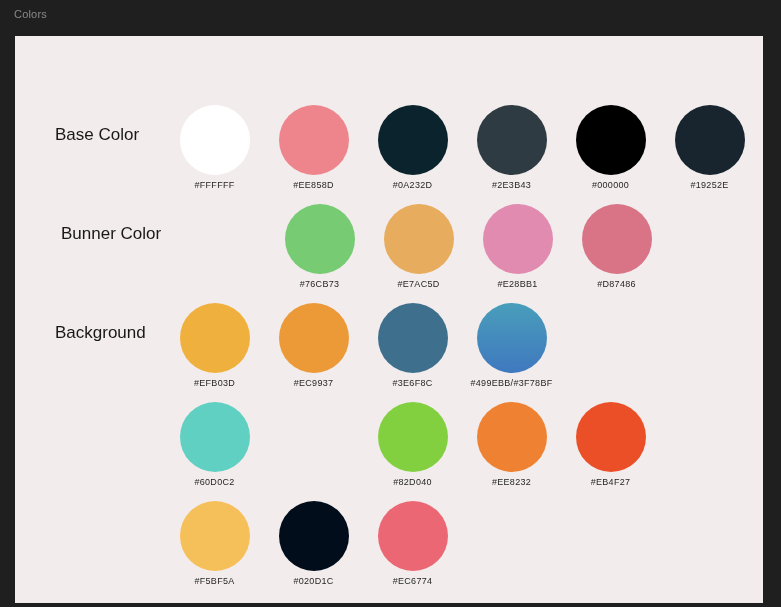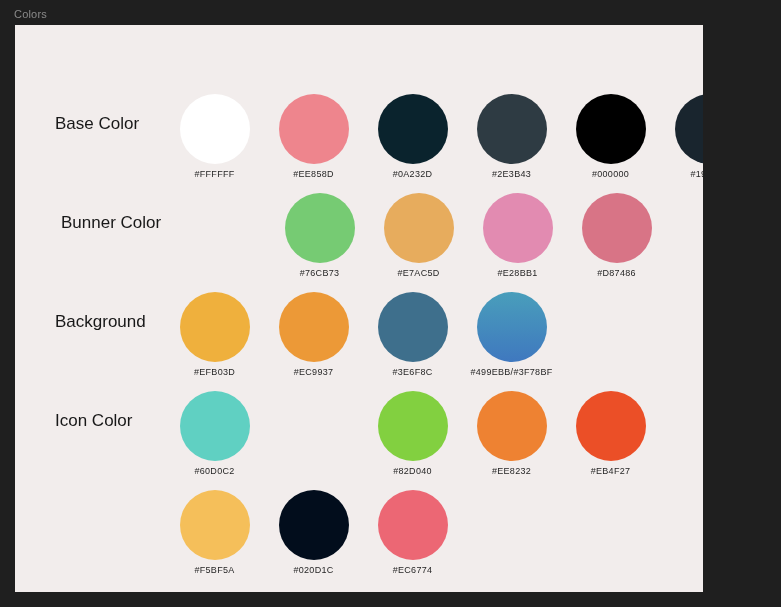--- a/index.html
+++ b/index.html
@@ -25,22 +25,22 @@
     color: #8a8a8a;
     letter-spacing: .2px;
     font-family: "Liberation Sans", sans-serif;
     white-space: nowrap;
     text-align: right;
   }
 
   #canvas-panel {
     position: absolute;
     left: 15px;
-    top: 25px;
-    width: 688px;
+    top: 36px;
+    width: 748px;
     height: 567px;
     background: #f2edec;
     overflow: hidden;
   }
 
   .palette-grid {
     position: absolute;
     left: 0;
     top: 0;
     width: 748px;
@@ -167,21 +167,20 @@
         <div class="swatch-cell" style="left: 348px;">
           <div class="swatch-dot" style="background: rgb(62, 111, 140);"></div>
           <div class="swatch-hex">#3E6F8C</div>
         </div>
         <div class="swatch-cell" style="left: 447px;">
           <div class="swatch-dot" style="background: linear-gradient(rgb(73, 158, 187) 0%, rgb(63, 120, 191) 100%);"></div>
           <div class="swatch-hex wide">#499EBB/#3F78BF</div>
         </div>
       </div>
       <div class="palette-row" style="top: 357px;">
-        <div class="row-label">Icon Color</div>
         <div class="swatch-cell" style="left: 150px;">
           <div class="swatch-dot" style="background: rgb(96, 208, 194);"></div>
           <div class="swatch-hex">#60D0C2</div>
         </div>
         <div class="swatch-cell" style="left: 348px;">
           <div class="swatch-dot" style="background: rgb(130, 208, 64);"></div>
           <div class="swatch-hex">#82D040</div>
         </div>
         <div class="swatch-cell" style="left: 447px;">
           <div class="swatch-dot" style="background: rgb(238, 130, 50);"></div>

